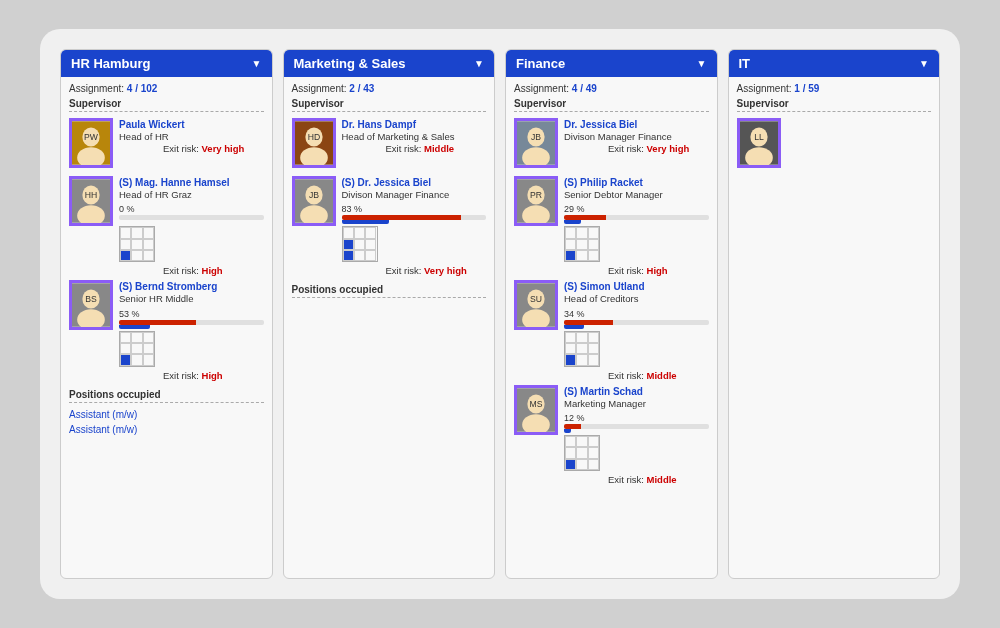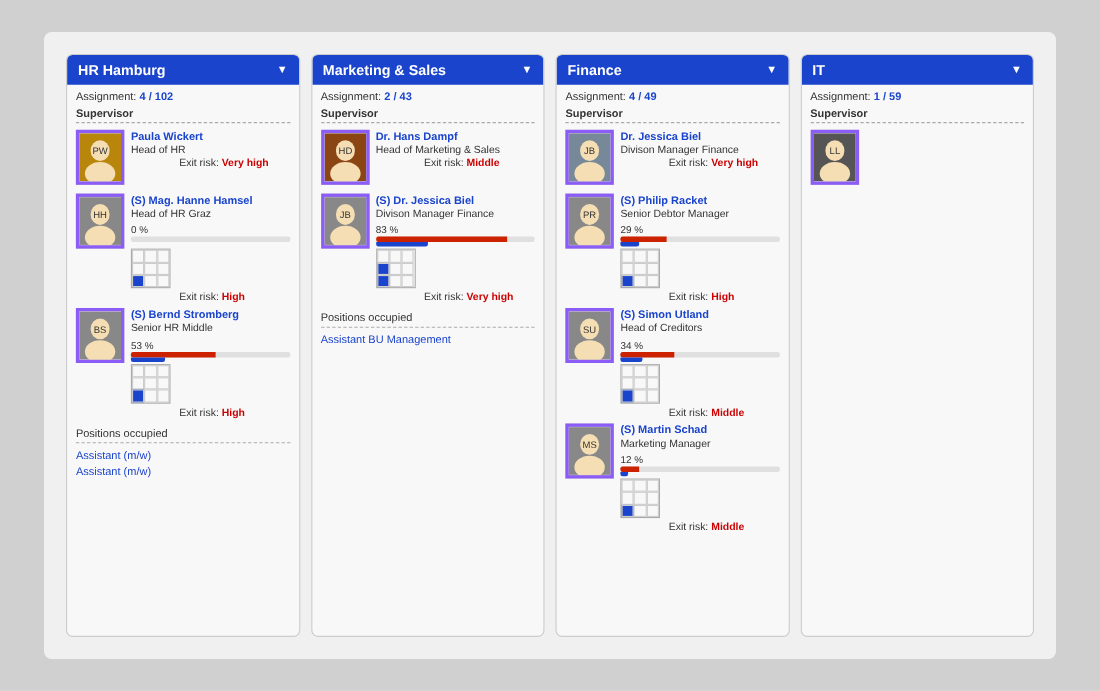--- a/index.html
+++ b/index.html
@@ -10,21 +10,21 @@
       display: flex;
       align-items: center;
       justify-content: center;
       font-family: Arial, sans-serif;
       font-size: 11px;
     }
     .outer-container {
       width: 920px;
       height: 570px;
       background: #f0f0f0;
-      border-radius: 7px;
+      border-radius: 20px;
       padding: 20px;
       overflow: hidden;
     }
     .columns-wrapper {
       display: flex;
       gap: 10px;
       height: 100%;
     }
     .column {
       flex: 1;
@@ -156,21 +156,21 @@
       margin: 6px 0 3px 0;
     }
     .grid-cell {
       border: 0.5px solid #ccc;
     }
     .grid-cell.filled {
       background: #1a44cc;
     }
     .positions-occupied {
       font-size: 10px;
-      font-weight: normal;
+      font-weight: bold;
       color: #333;
       border-bottom: 1px dashed #aaa;
       padding-bottom: 2px;
       margin-top: 8px;
       margin-bottom: 4px;
     }
     .position-item {
       font-size: 10px;
       color: #1a44cc;
       cursor: pointer;
@@ -355,21 +355,20 @@
                 <div class="grid-cell filled"></div>
                 <div class="grid-cell"></div>
                 <div class="grid-cell"></div>
               </div>
           <div class="exit-risk">
             Exit risk: <span class="exit-risk-value">Very high</span>
           </div>
         </div>
       </div>
     <div class="positions-occupied">Positions occupied</div>
-          <div class="position-item">Assistant BU Management</div>
         </div>
       </div>
       <div class="column">
     <div class="column-header">
       <span>Finance</span>
       <span class="dropdown-arrow">▼</span>
     </div>
     <div class="column-body">
       <div class="assignment-text">
         Assignment: <span>4 / 49</span>

